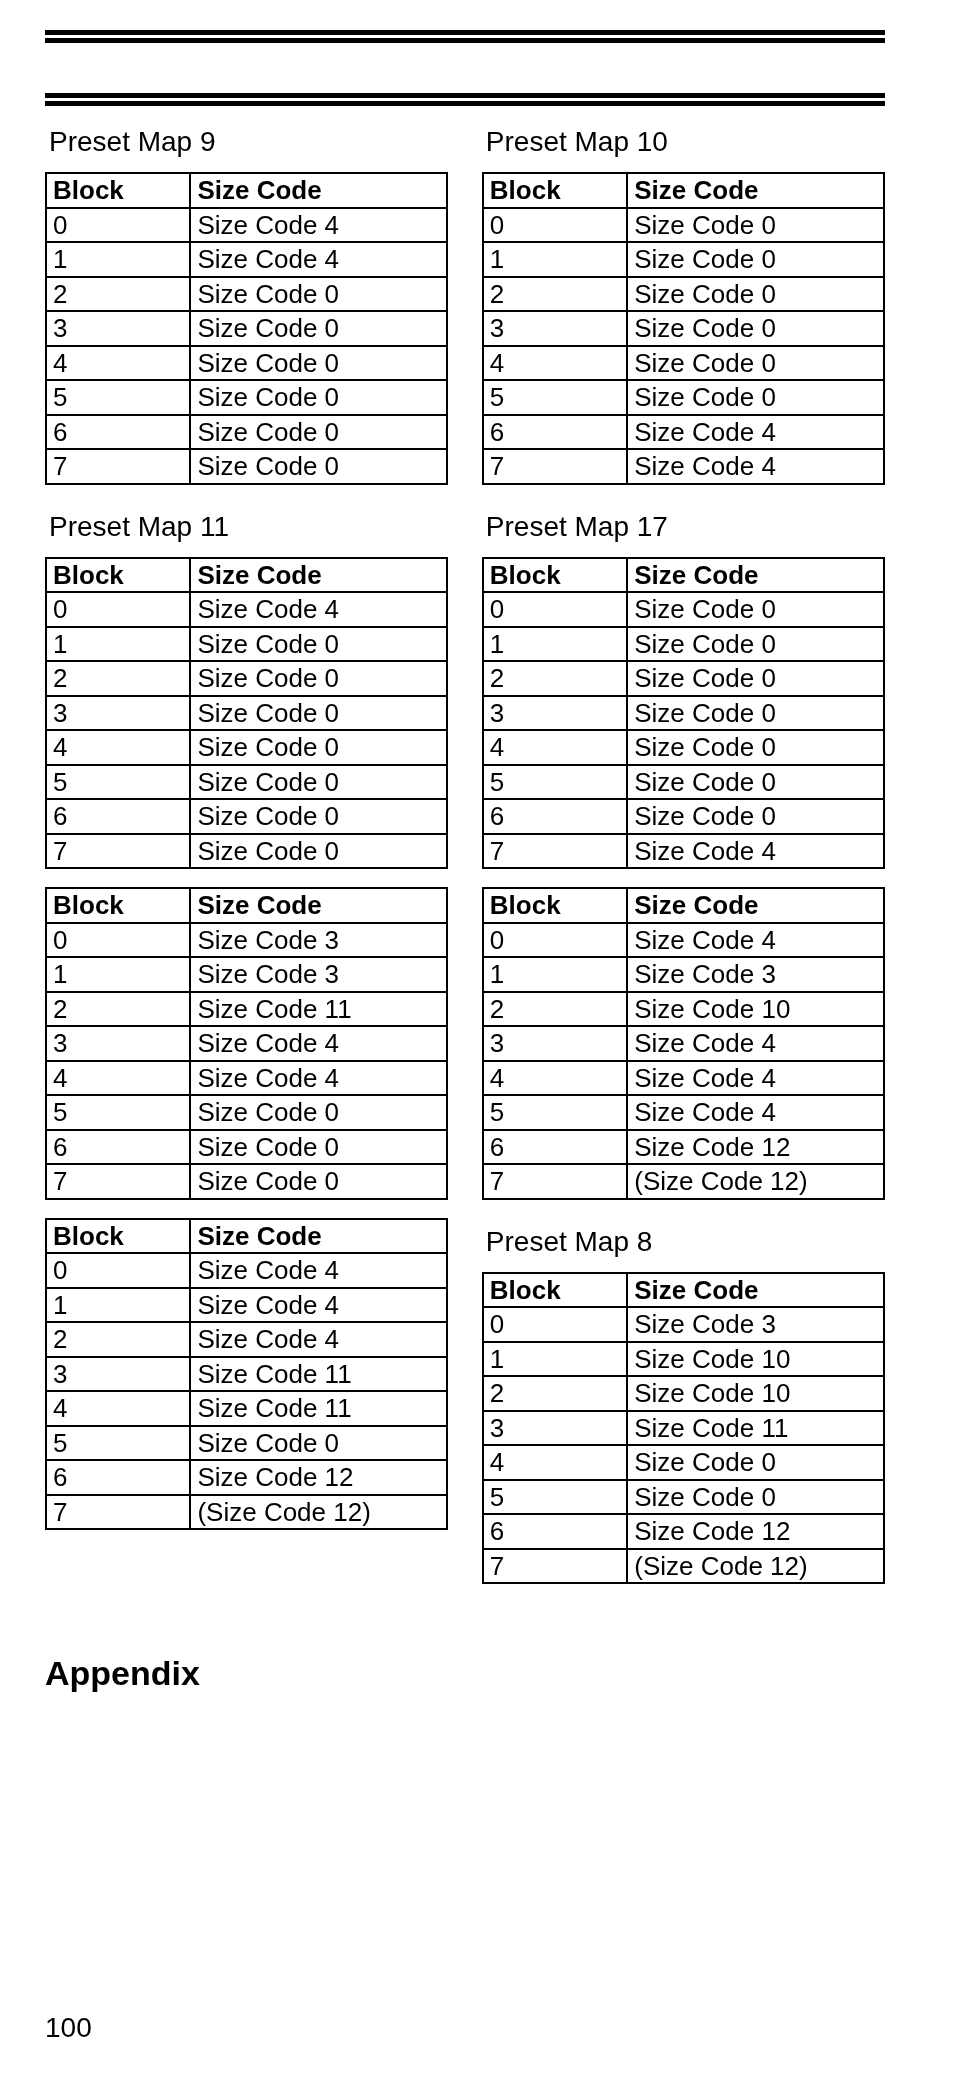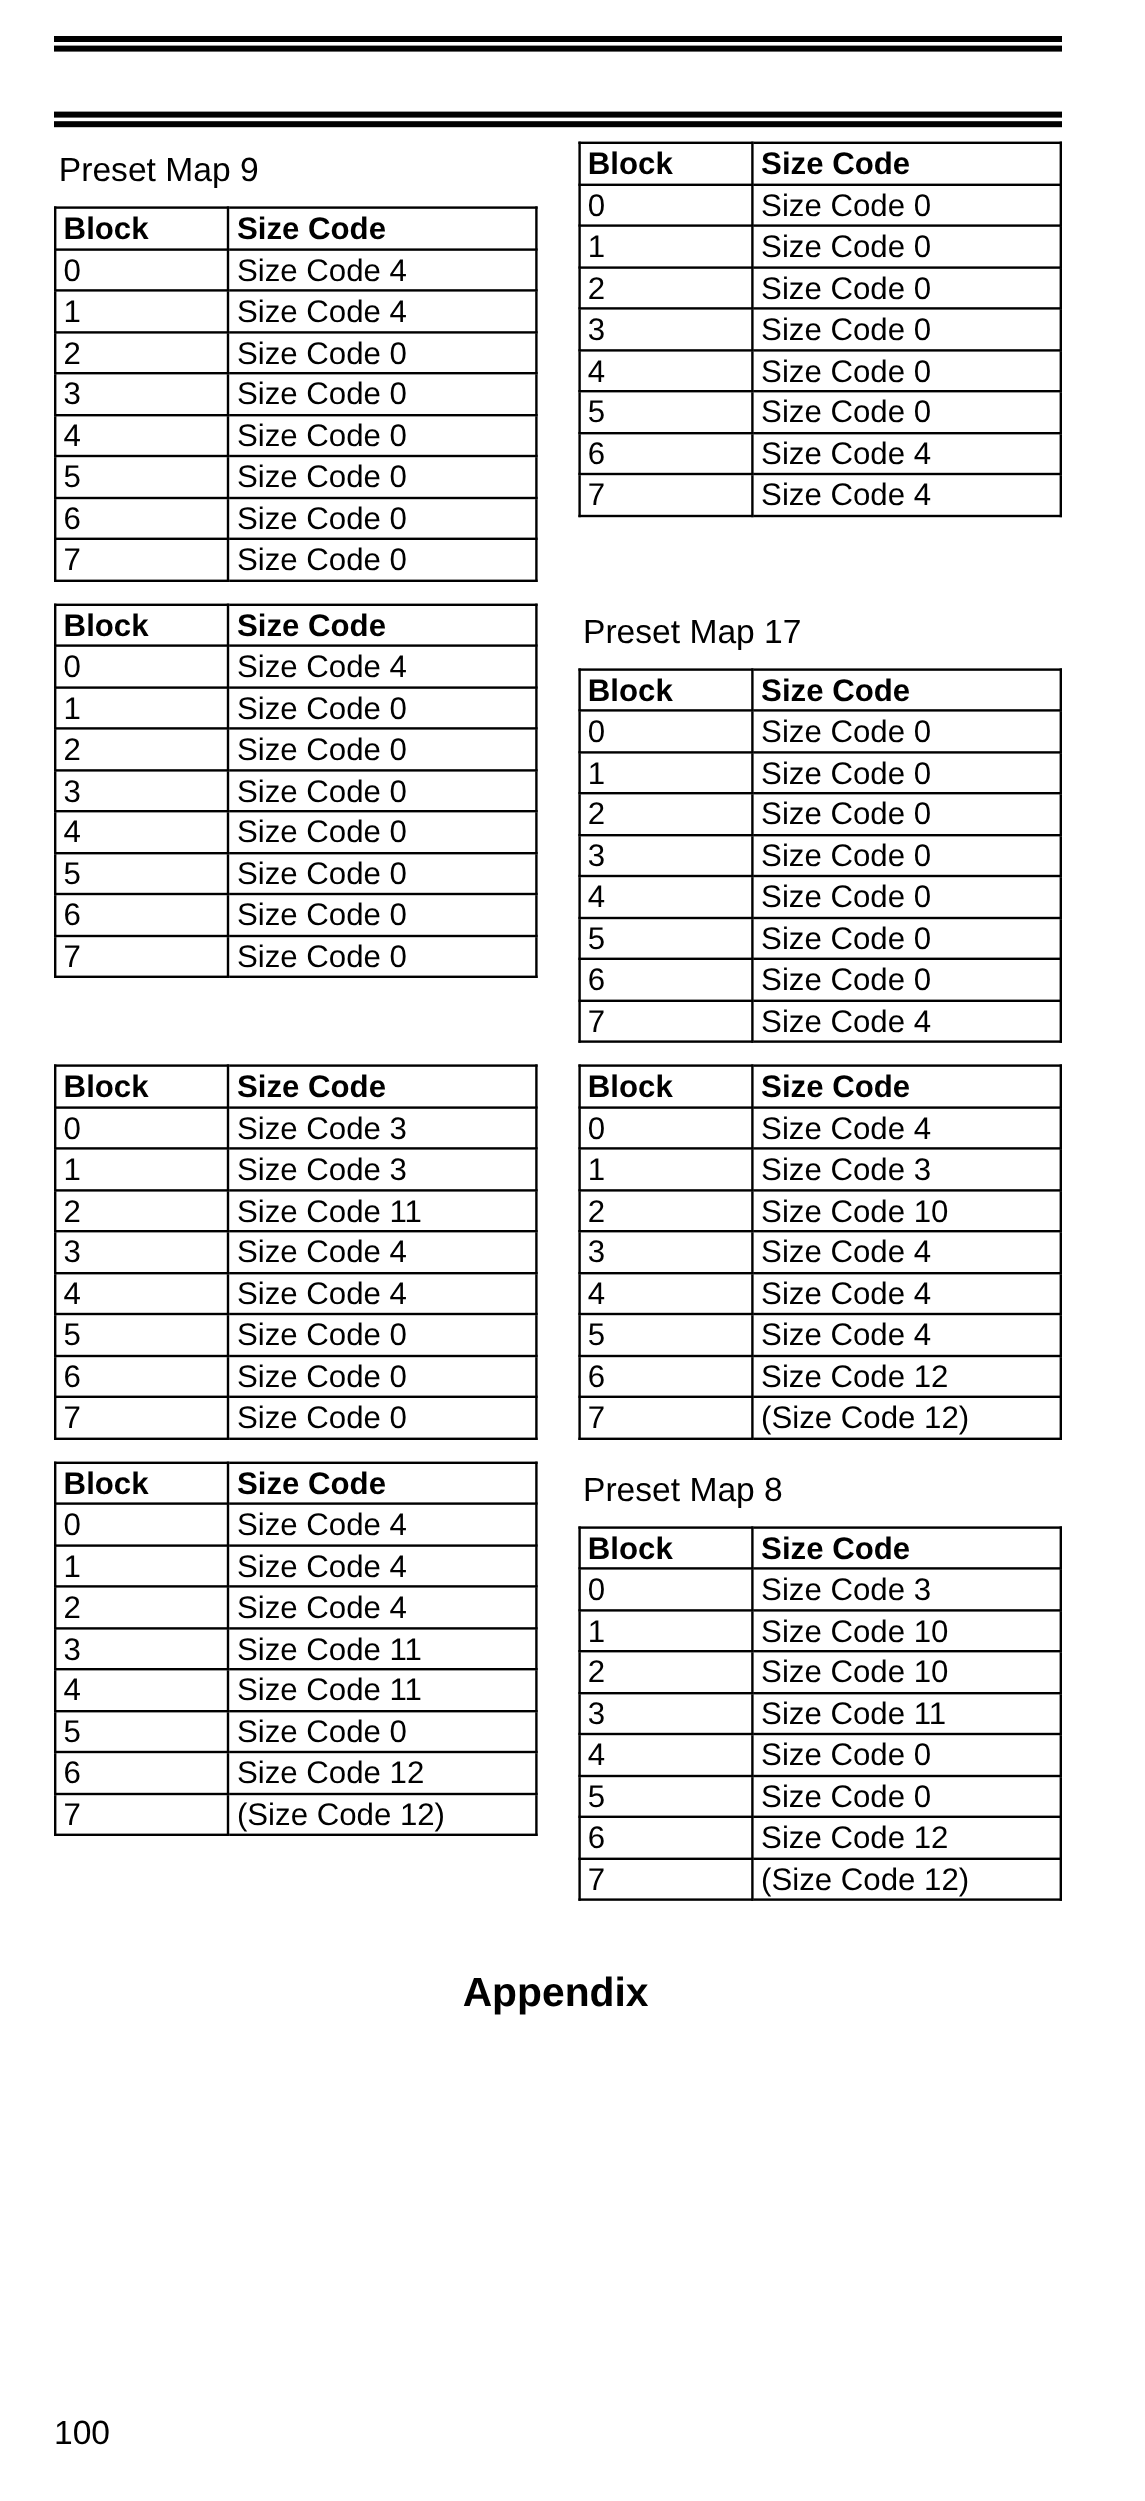--- a/index.html
+++ b/index.html
@@ -57,22 +57,22 @@
     overflow: hidden;
   }
   table.preset th {
     font-weight: bold;
   }
   table.preset col.block { width: 36%; }
   table.preset col.size  { width: 64%; }
   .appendix {
     font-size: 34px;
     font-weight: bold;
-    text-align: center;
-    margin-top: 40px;
+    text-align: left;
+    margin-top: 52px;
     margin-right: 4px;
   }
   .pagenum {
     font-size: 28px;
     margin-top: 12px;
     margin-left: 0;
     position: absolute;
     bottom: 40px;
     left: 45px;
   }
@@ -129,68 +129,70 @@
               <td>Size Code 0</td>
             </tr>
             <tr>
               <td>7</td>
               <td>Size Code 0</td>
             </tr>
           </tbody>
         </table>
       </div>
       <div class="mapblock">
-        <table class="preset">
-          <colgroup>
-            <col class="block">
-            <col class="size">
-          </colgroup>
-          <thead>
-            <tr>
-              <th>Block</th>
-              <th>Size Code</th>
-            </tr>
-          </thead>
-          <tbody>
-            <tr>
-              <td>0</td>
-              <td>Size Code 0</td>
-            </tr>
-            <tr>
-              <td>1</td>
-              <td>Size Code 0</td>
-            </tr>
-            <tr>
-              <td>2</td>
-              <td>Size Code 0</td>
-            </tr>
-            <tr>
-              <td>3</td>
-              <td>Size Code 0</td>
-            </tr>
-            <tr>
-              <td>4</td>
-              <td>Size Code 0</td>
-            </tr>
-            <tr>
-              <td>5</td>
-              <td>Size Code 0</td>
-            </tr>
-            <tr>
-              <td>6</td>
-              <td>Size Code 4</td>
-            </tr>
-            <tr>
-              <td>7</td>
-              <td>Size Code 4</td>
-            </tr>
-          </tbody>
-        </table>
-      </div>
-      <div class="mapblock">
+        <div class="map-title">Preset Map 10</div>
+        <table class="preset">
+          <colgroup>
+            <col class="block">
+            <col class="size">
+          </colgroup>
+          <thead>
+            <tr>
+              <th>Block</th>
+              <th>Size Code</th>
+            </tr>
+          </thead>
+          <tbody>
+            <tr>
+              <td>0</td>
+              <td>Size Code 0</td>
+            </tr>
+            <tr>
+              <td>1</td>
+              <td>Size Code 0</td>
+            </tr>
+            <tr>
+              <td>2</td>
+              <td>Size Code 0</td>
+            </tr>
+            <tr>
+              <td>3</td>
+              <td>Size Code 0</td>
+            </tr>
+            <tr>
+              <td>4</td>
+              <td>Size Code 0</td>
+            </tr>
+            <tr>
+              <td>5</td>
+              <td>Size Code 0</td>
+            </tr>
+            <tr>
+              <td>6</td>
+              <td>Size Code 4</td>
+            </tr>
+            <tr>
+              <td>7</td>
+              <td>Size Code 4</td>
+            </tr>
+          </tbody>
+        </table>
+      </div>
+      <div class="mapblock">
+        <div class="map-title">Preset Map 11</div>
         <table class="preset">
           <colgroup>
             <col class="block">
             <col class="size">
           </colgroup>
           <thead>
             <tr>
               <th>Block</th>
               <th>Size Code</th>
             </tr>

